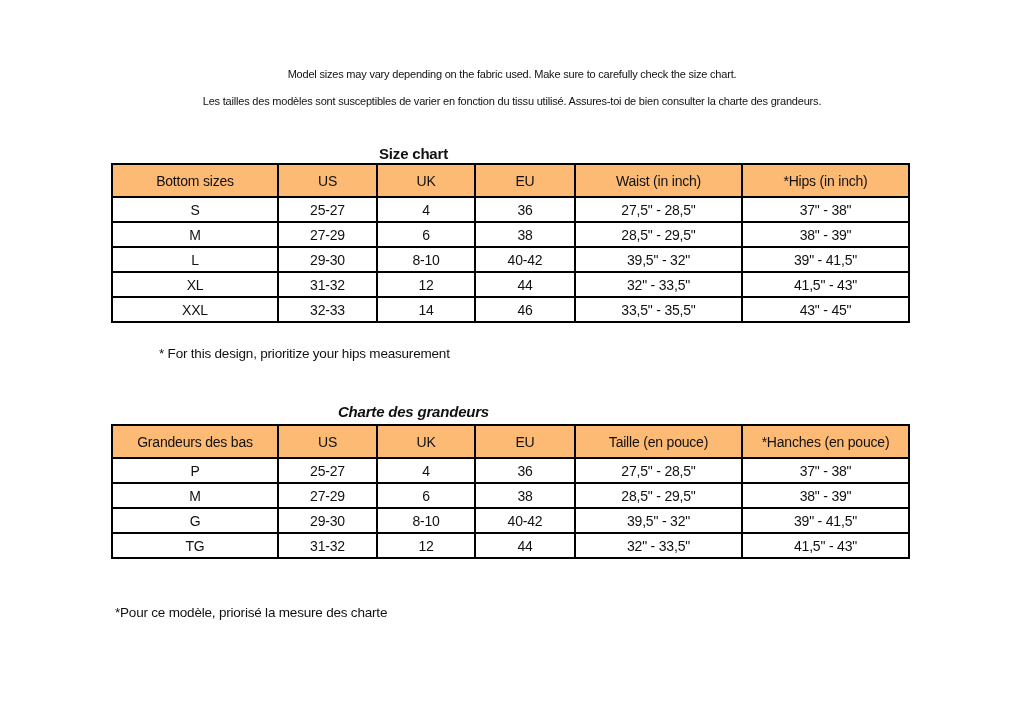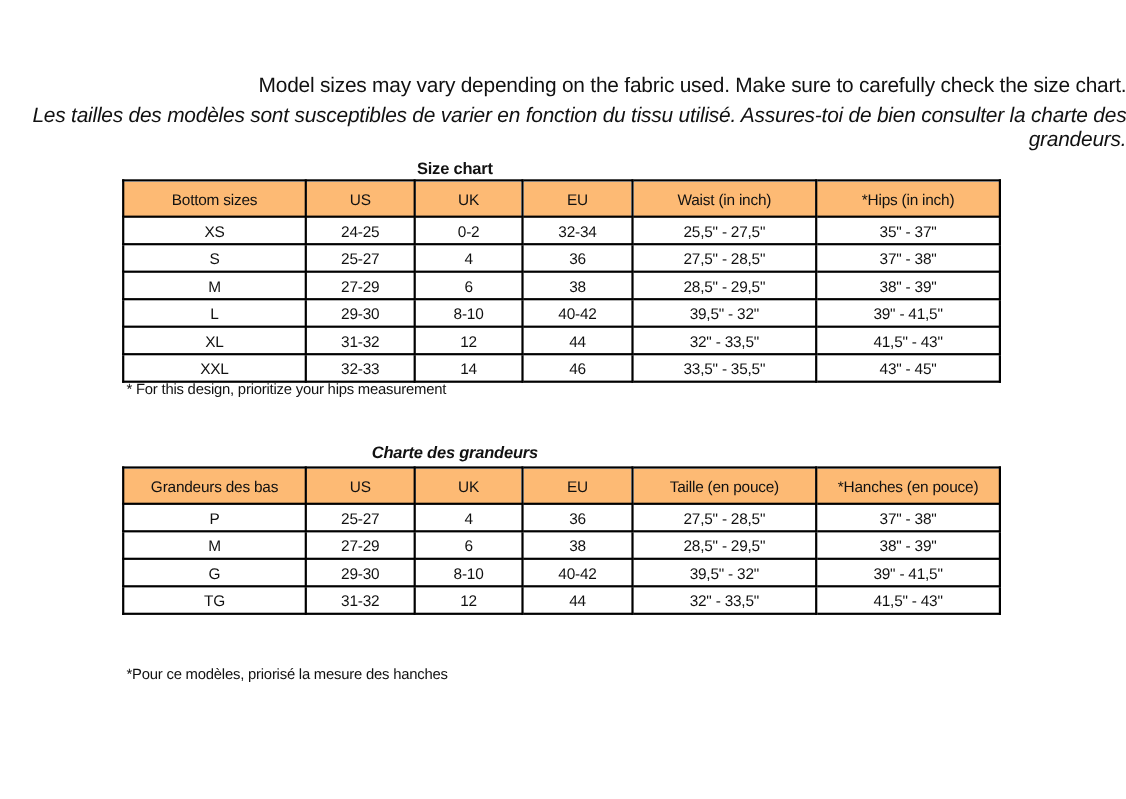--- a/index.html
+++ b/index.html
@@ -10,25 +10,25 @@
     background: #ffffff;
     font-family: "Liberation Sans", sans-serif;
     color: #111111;
     letter-spacing: -0.2px;
     overflow: hidden;
   }
   .intro-line {
     position: absolute;
     left: 0;
     width: 1024px;
-    text-align: right;
-    font-size: 19px;
+    text-align: center;
+    font-size: 11px;
   }
   .intro-en { top: 68px; }
-  .intro-fr { top: 95px; font-style: italic; }
+  .intro-fr { top: 95px; }
   .table-title {
     position: absolute;
     left: 0;
     width: 827px;
     text-align: center;
     font-size: 15px;
     font-weight: bold;
   }
   .title-1 { top: 145px; }
   .title-2 { top: 403px; font-style: italic; }
@@ -64,21 +64,21 @@
   col.c-us    { width: 99px; }
   col.c-uk    { width: 98px; }
   col.c-eu    { width: 100px; }
   col.c-waist { width: 167px; }
   col.c-hips  { width: 167px; }
   .footnote {
     position: absolute;
     left: 115px;
     font-size: 13.5px;
   }
-  .footnote-1 { top: 346px; }
+  .footnote-1 { top: 346px; margin-left: 44px; }
   .footnote-2 { top: 605px; }
 </style>
 </head>
 <body>
 
 <div class="page">
 
   <div class="intro-line intro-en">Model sizes may vary depending on the fabric used. Make sure to carefully check the size chart.</div>
 
   <div class="intro-line intro-fr">Les tailles des modèles sont susceptibles de varier en fonction du tissu utilisé. Assures-toi de bien consulter la charte des grandeurs.</div>
@@ -99,28 +99,20 @@
           <th>Bottom sizes</th>
           <th>US</th>
           <th>UK</th>
           <th>EU</th>
           <th>Waist (in inch)</th>
           <th>*Hips (in inch)</th>
         </tr>
       </thead>
     <tbody>
         <tr>
-          <td>XS</td>
-          <td>24-25</td>
-          <td>0-2</td>
-          <td>32-34</td>
-          <td>25,5" - 27,5"</td>
-          <td>35" - 37"</td>
-        </tr>
-        <tr>
           <td>S</td>
           <td>25-27</td>
           <td>4</td>
           <td>36</td>
           <td>27,5" - 28,5"</td>
           <td>37" - 38"</td>
         </tr>
         <tr>
           <td>M</td>
           <td>27-29</td>
@@ -208,15 +200,15 @@
           <td>TG</td>
           <td>31-32</td>
           <td>12</td>
           <td>44</td>
           <td>32" - 33,5"</td>
           <td>41,5" - 43"</td>
         </tr>
       </tbody>
   </table>
 
-  <div class="footnote footnote-2">*Pour ce modèles, priorisé la mesure des hanches</div>
+  <div class="footnote footnote-2">*Pour ce modèle, priorisé la mesure des charte</div>
 
 </div>
 
 </body></html>

